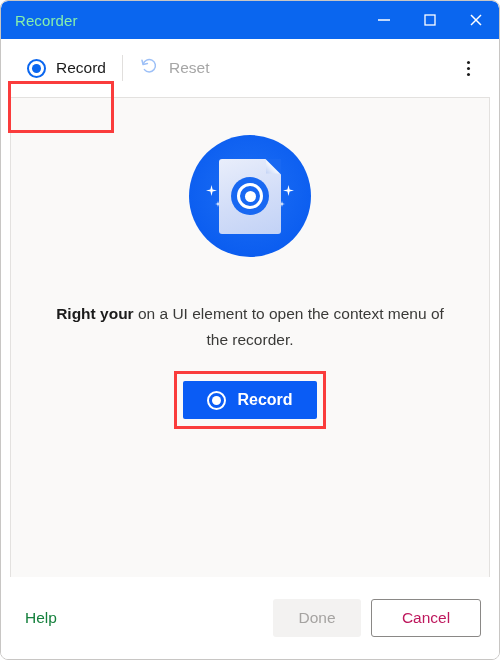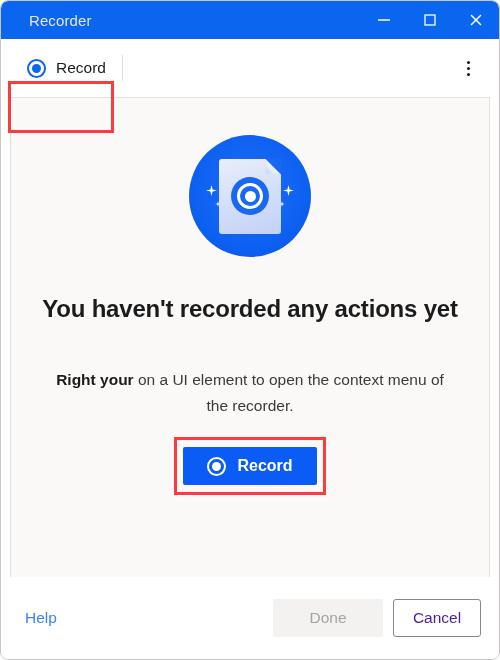--- a/index.html
+++ b/index.html
@@ -33,23 +33,23 @@
     flex: 0 0 38px;
     background: #0d6efd;
     background: #0a66ef;
     display: flex;
     align-items: center;
     justify-content: space-between;
     border-top-left-radius: 7px;
     border-top-right-radius: 7px;
   }
   .title-text {
-    color: #e5e5e5;
+    color: #86efac;
     font-size: 15px;
-    padding-left: 28px;
+    padding-left: 14px;
     letter-spacing: .1px;
     user-select: none;
   }
   .win-controls {
     display: flex;
     align-items: center;
     height: 38px;
   }
   .win-btn {
     width: 46px;
@@ -298,48 +298,48 @@
   
   .footer {
     flex: 0 0 82px;
     background: #ffffff;
     display: flex;
     align-items: center;
     padding: 0 18px;
     box-sizing: border-box;
   }
   .help-link {
-    color: #3b82f6;
+    color: #15803d;
     font-size: 15.5px;
     text-decoration: none;
     cursor: default;
     padding: 4px 6px;
   }
   .footer-right {
     margin-left: auto;
     display: flex;
     align-items: center;
     gap: 10px;
   }
   .btn-done {
-    width: 110px;
+    width: 88px;
     height: 38px;
     background: #f3f2f1;
     color: #a5a3a1;
     border: none;
     border-radius: 3px;
     font-family: "Liberation Sans", sans-serif;
     font-size: 15.5px;
     cursor: default;
   }
   .btn-cancel {
-    width: 88px;
-    height: 38px;
-    background: #ffffff;
-    color: #4c1d95;
+    width: 110px;
+    height: 38px;
+    background: #ffffff;
+    color: #be185d;
     border: 1px solid #8a8886;
     border-radius: 3px;
     font-family: "Liberation Sans", sans-serif;
     font-size: 15.5px;
     cursor: default;
   }
 </style>
 </head>
 <body>
 
@@ -368,20 +368,29 @@
   </div>
 
   <div class="toolbar">
     <div class="tb-item first">
       <span class="record-radio">
           <i></i>
         </span>
       <span class="tb-label">Record</span>
     </div>
     <div class="tb-divider"></div>
+    <div class="tb-item disabled">
+      <span>
+        <svg width="20" height="20" viewBox="0 0 20 20">
+          <path d="M4.2 8.2 A6.2 6.2 0 1 1 5.4 13.6" fill="none" stroke="#9dc0f7" stroke-width="1.5" stroke-linecap="round"></path>
+          <path d="M3.0 4.3 L4.1 8.6 L8.4 7.6" fill="none" stroke="#9dc0f7" stroke-width="1.5" stroke-linecap="round" stroke-linejoin="round"></path>
+        </svg>
+      </span>
+      <span class="tb-label">Reset</span>
+    </div>
     <div class="kebab">
       <span></span>
         <span></span>
         <span></span>
     </div>
     <div class="redbox" id="redbox-toolbar"></div>
   </div>
 
   <div class="content">
 
@@ -393,21 +402,20 @@
       <div class="doc">
         <span class="fold"></span>
         <span class="target">
           <span class="ring">
               <span class="dot"></span>
             </span>
         </span>
       </div>
     </div>
 
-    <div class="headline">You haven't recorded any actions yet</div>
 
     <div class="desc">
       <br>
       <b>Right your</b><span> on a UI element to open the context menu of the recorder.</span>
     </div>
 
     <div class="record-btn-wrap">
       <button class="record-btn">
         <span class="radio-w">
             <i></i>

